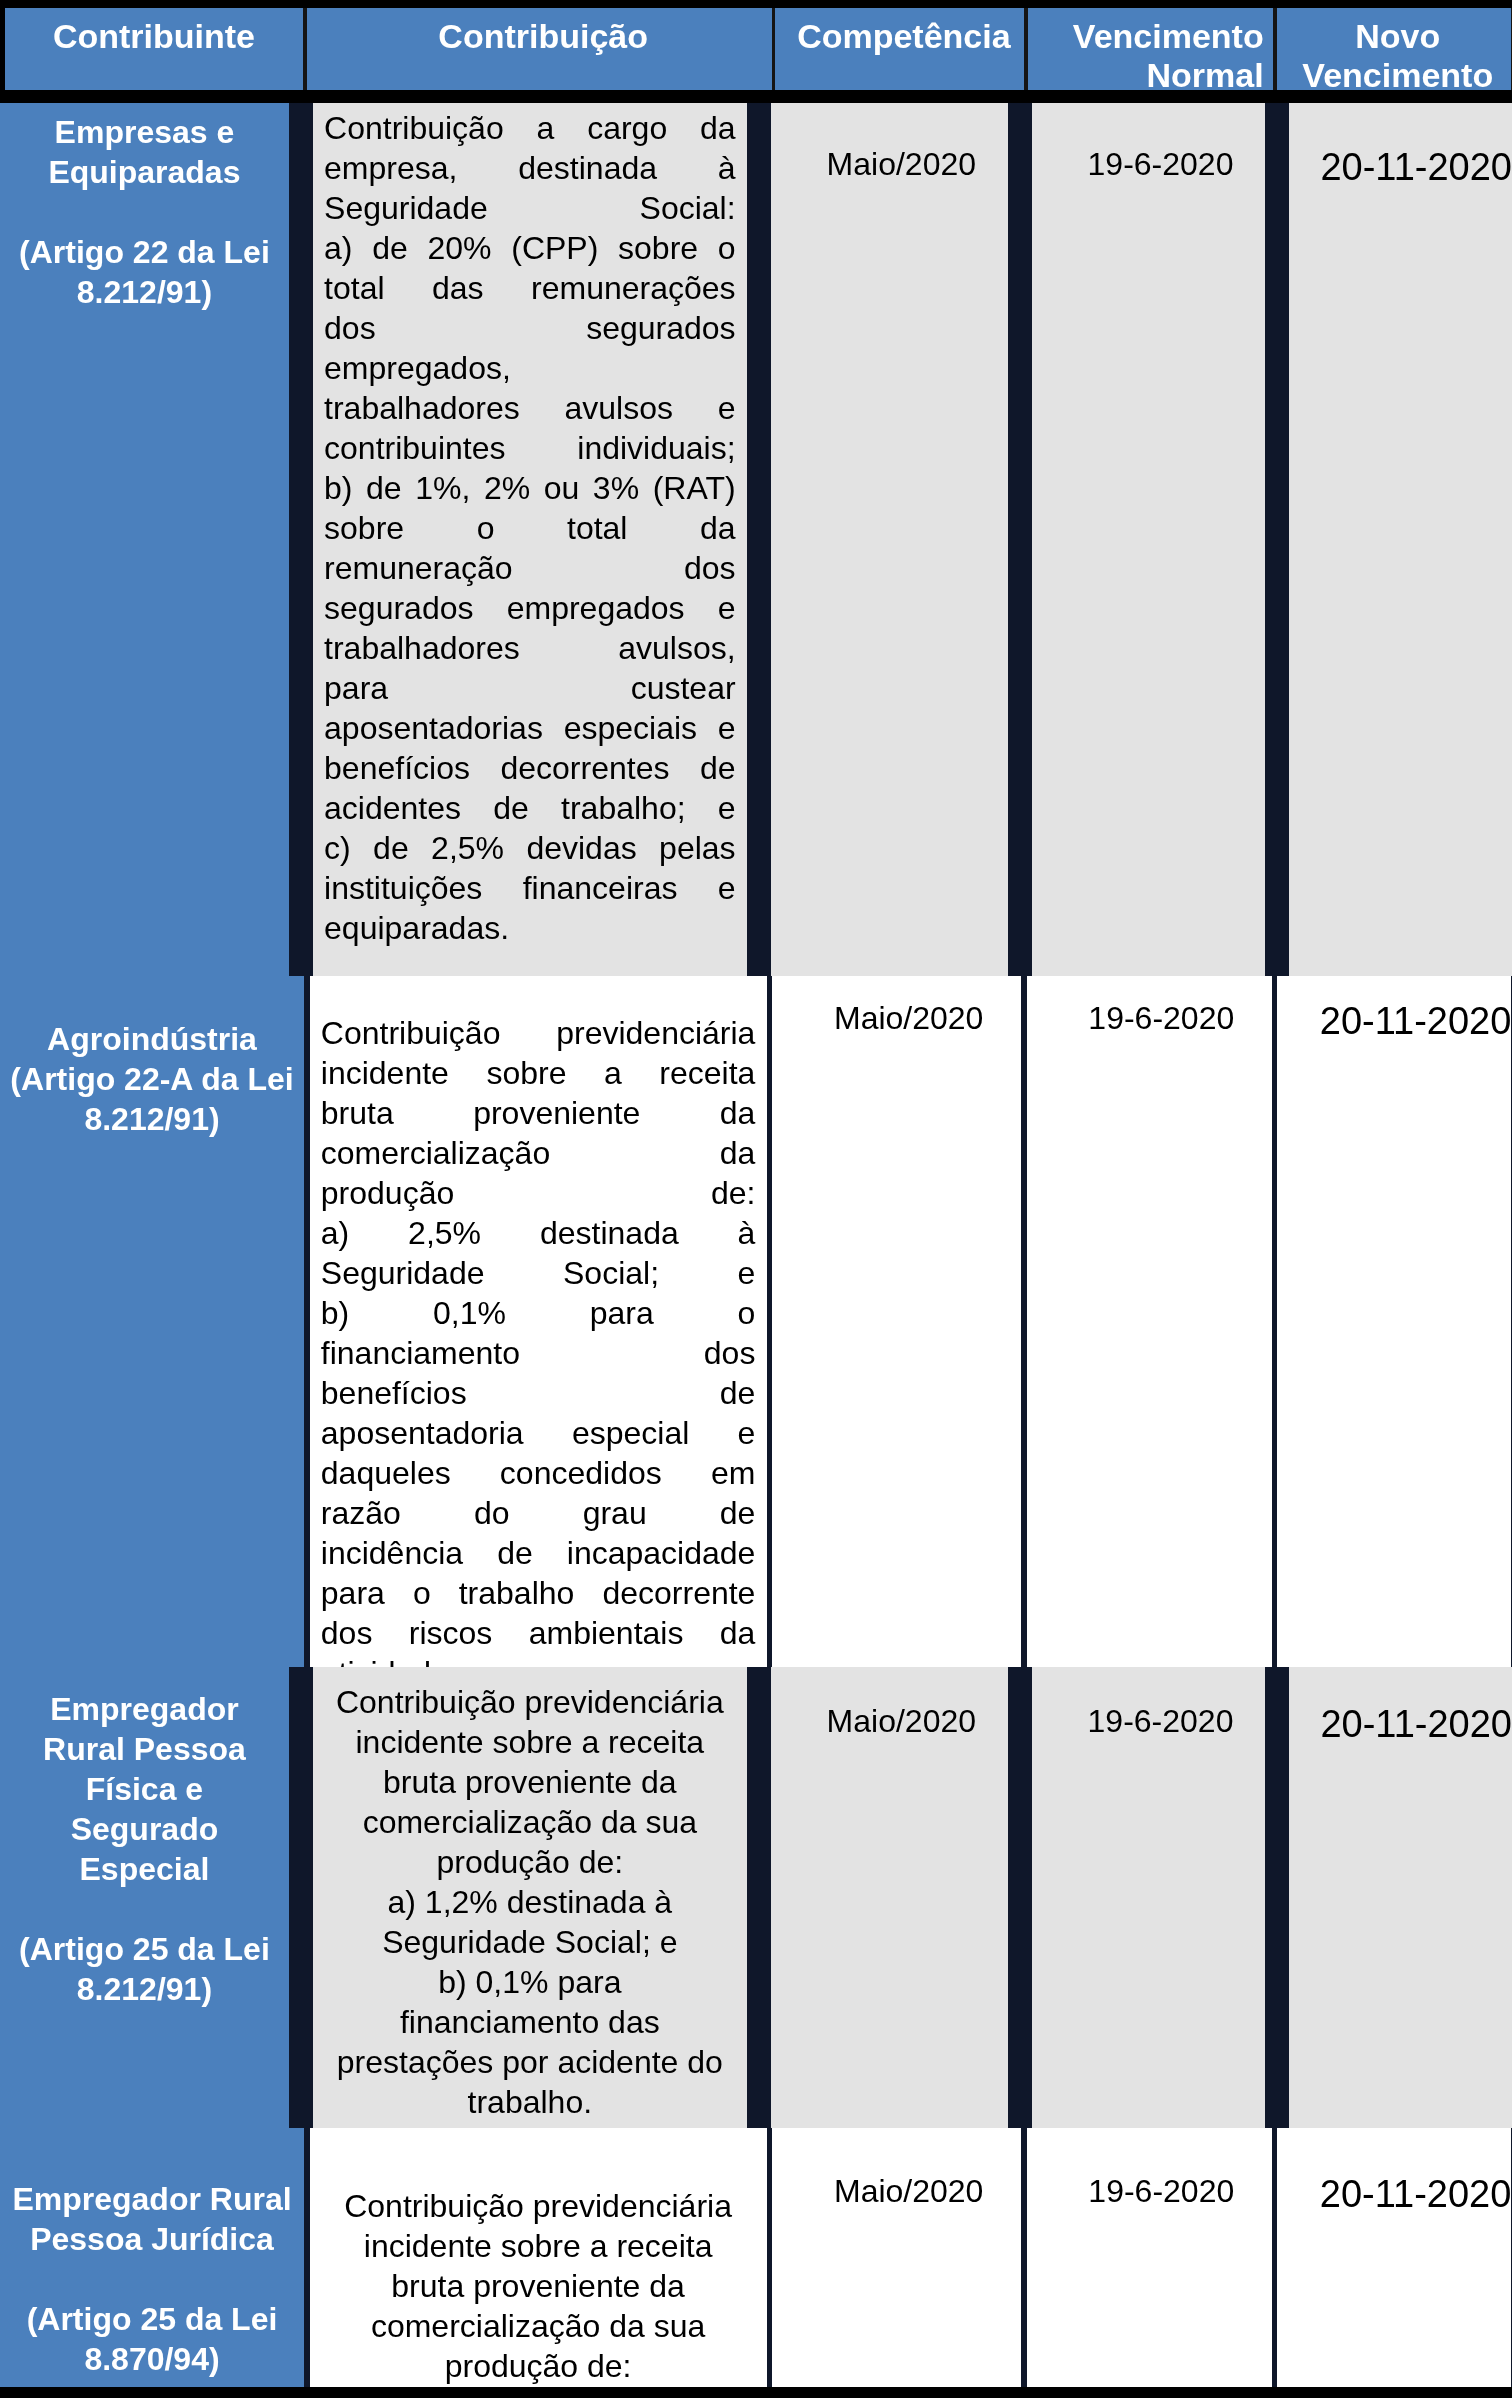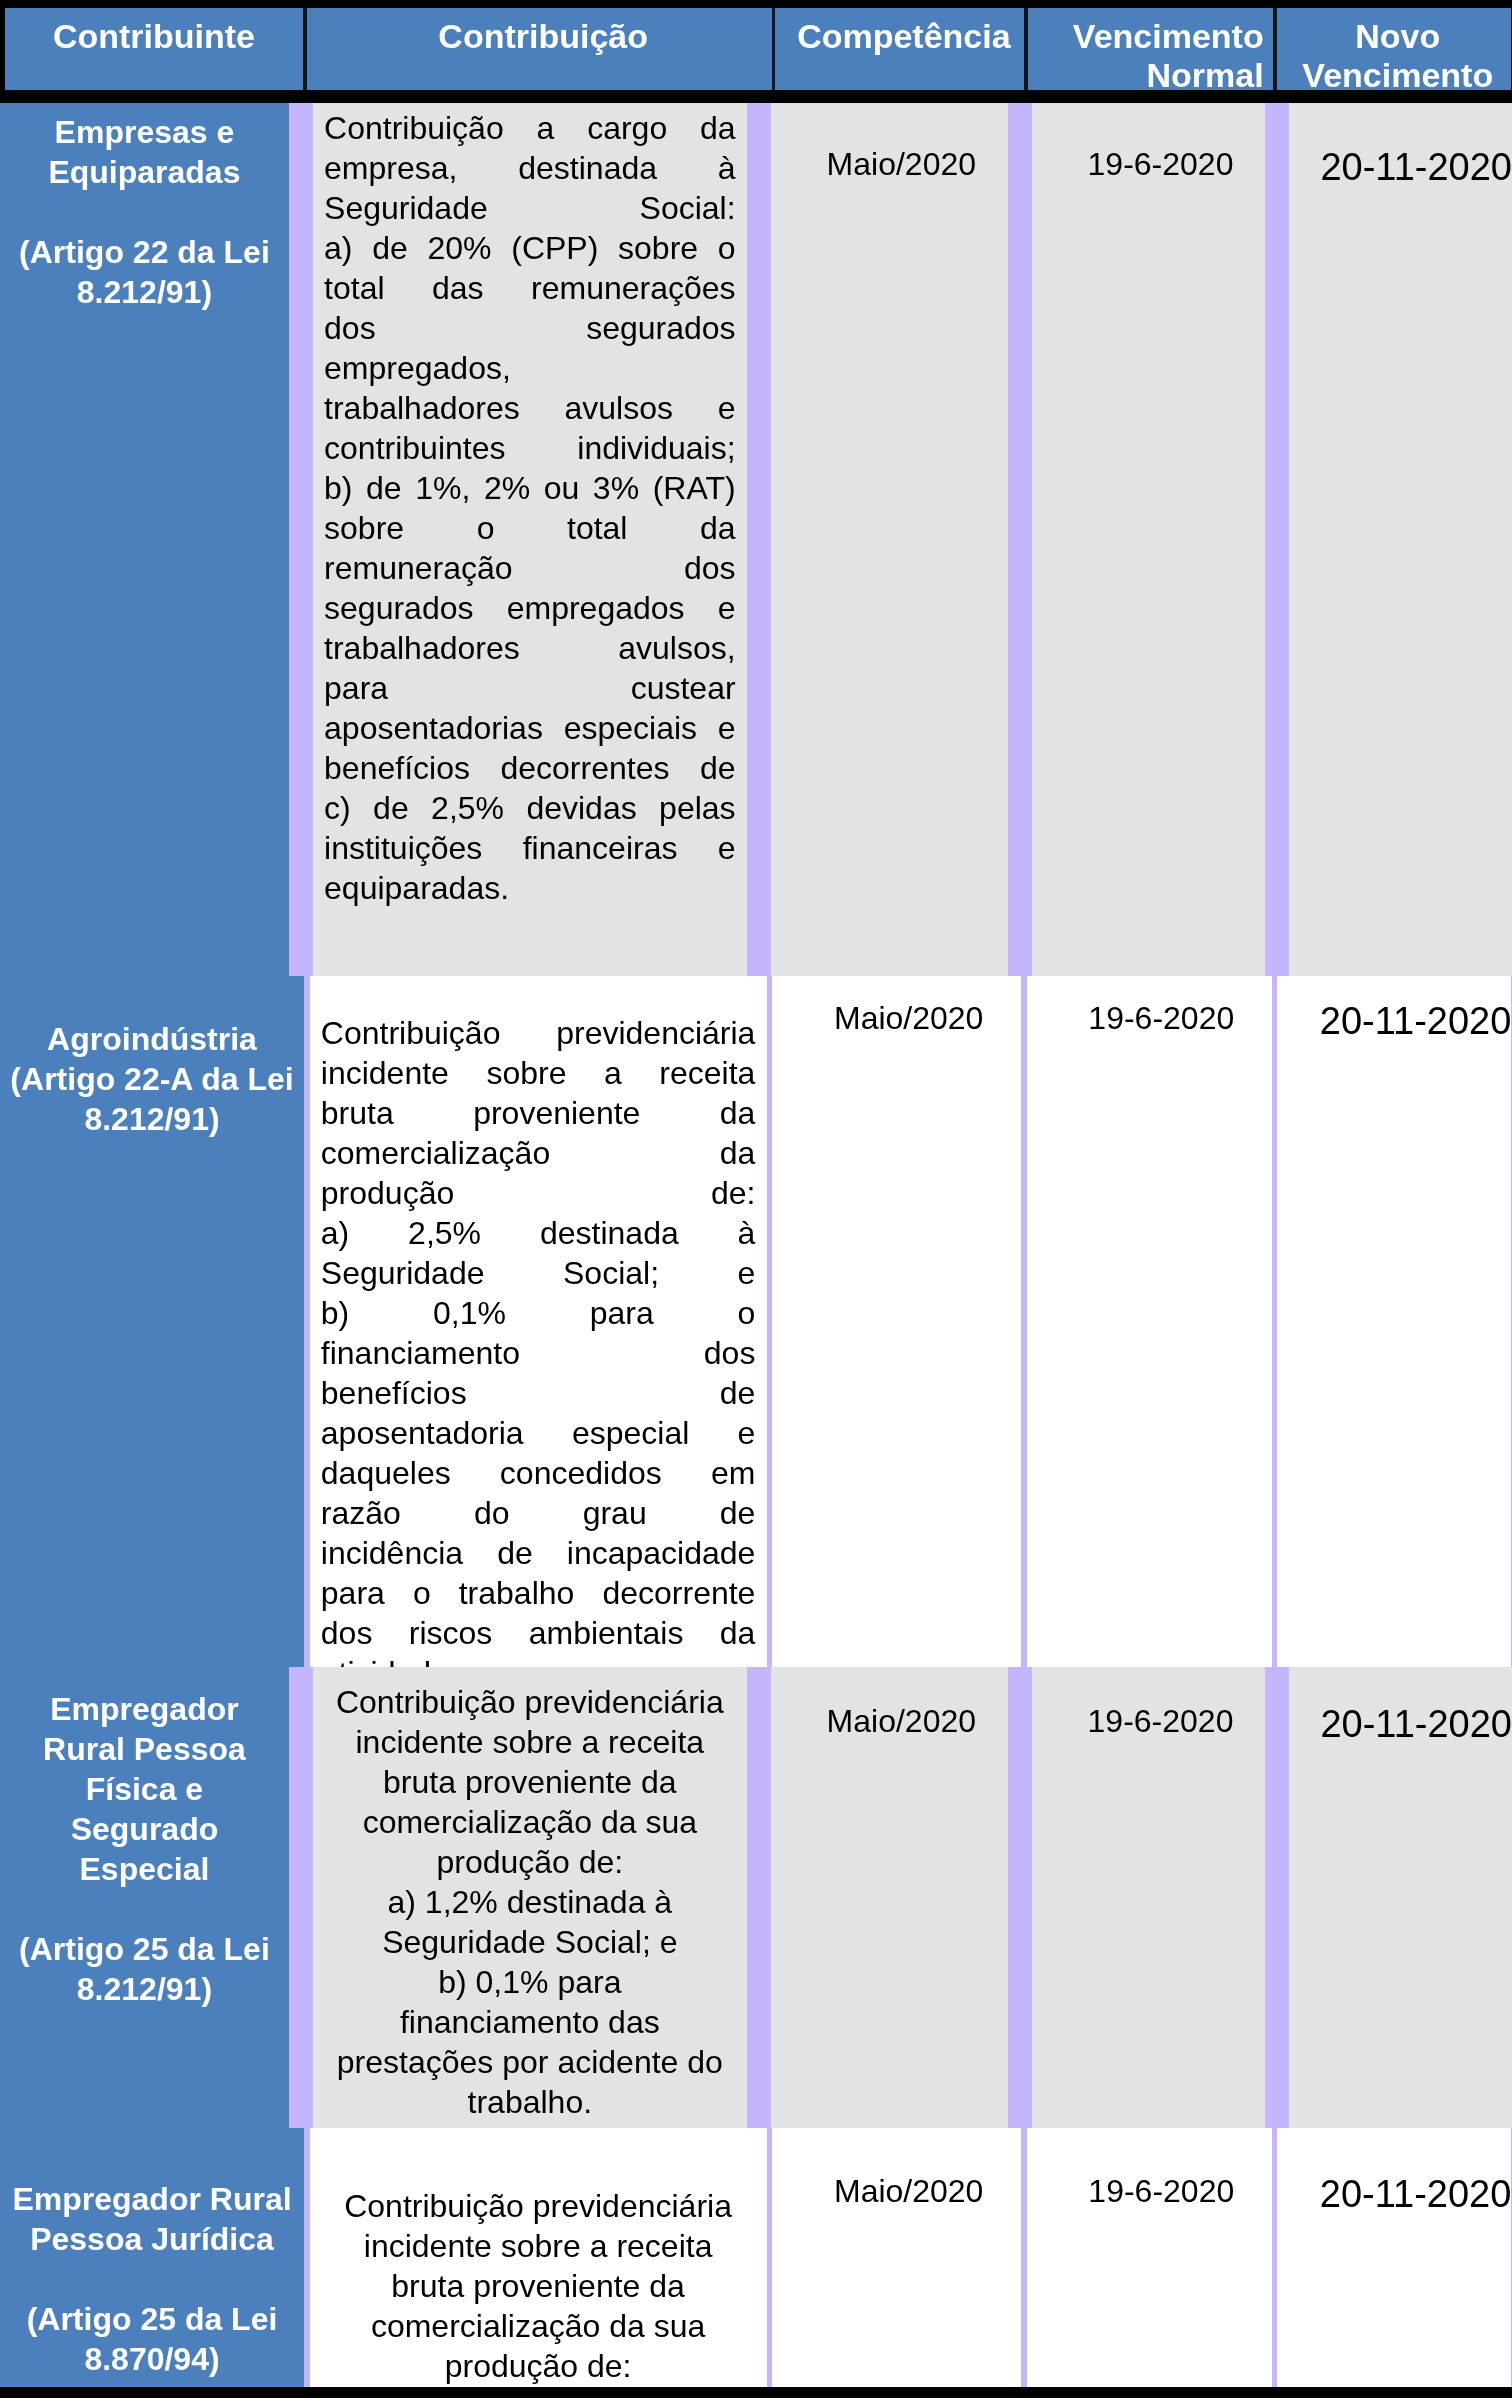--- a/index.html
+++ b/index.html
@@ -4,21 +4,21 @@
 <style>
   :root{
     --blue:#4b80bd;
     --gray:#e3e3e3;
     --ink:#000000;
     --border:#000000;
   }
   *{box-sizing:border-box;margin:0;padding:0;}
   html,body{width:1512px;height:2399px;overflow:hidden;background:#fff;
     font-family:"Liberation Sans","DejaVu Sans",sans-serif;color:var(--ink);}
-  .page{position:relative;width:1512px;height:2399px;background:#c4b5fd;}
+  .page{position:relative;width:1512px;height:2399px;background:#0f172a;}
 
   .top-border{height:7.5px;background:var(--border);}
   .bottom-border{height:11.2px;background:var(--border);}
 
   
   .header{display:flex;height:82px;background:#151515;border-left:5.6px solid var(--border);}
   .header .hcell{background:var(--blue);color:#fff;font-weight:bold;font-size:34px;
     line-height:39px;padding-top:9.4px;text-align:center;overflow:hidden;}
   .header .hcell + .hcell{margin-left:3.7px;padding-left:8px;}
   .hc1{width:298px;}
@@ -103,20 +103,21 @@
           <div class="line justify">trabalhadores avulsos e</div>
           <div class="line justify">contribuintes individuais;</div>
           <div class="line justify">b) de 1%, 2% ou 3% (RAT)</div>
           <div class="line justify">sobre o total da</div>
           <div class="line justify">remuneração dos</div>
           <div class="line justify">segurados empregados e</div>
           <div class="line justify">trabalhadores avulsos,</div>
           <div class="line justify">para custear</div>
           <div class="line justify">aposentadorias especiais e</div>
           <div class="line justify">benefícios decorrentes de</div>
+          <div class="line justify">acidentes de trabalho; e</div>
           <div class="line justify">c) de 2,5% devidas pelas</div>
           <div class="line justify">instituições financeiras e</div>
           <div class="line justify">equiparadas.</div>
         </div>
     <div class="cell c3">Maio/2020</div>
     <div class="cell c4">19-6-2020</div>
     <div class="cell c5">20-11-2020</div>
   </div>
       <div class="row row2 white-bg">
     <div class="cell c1">

